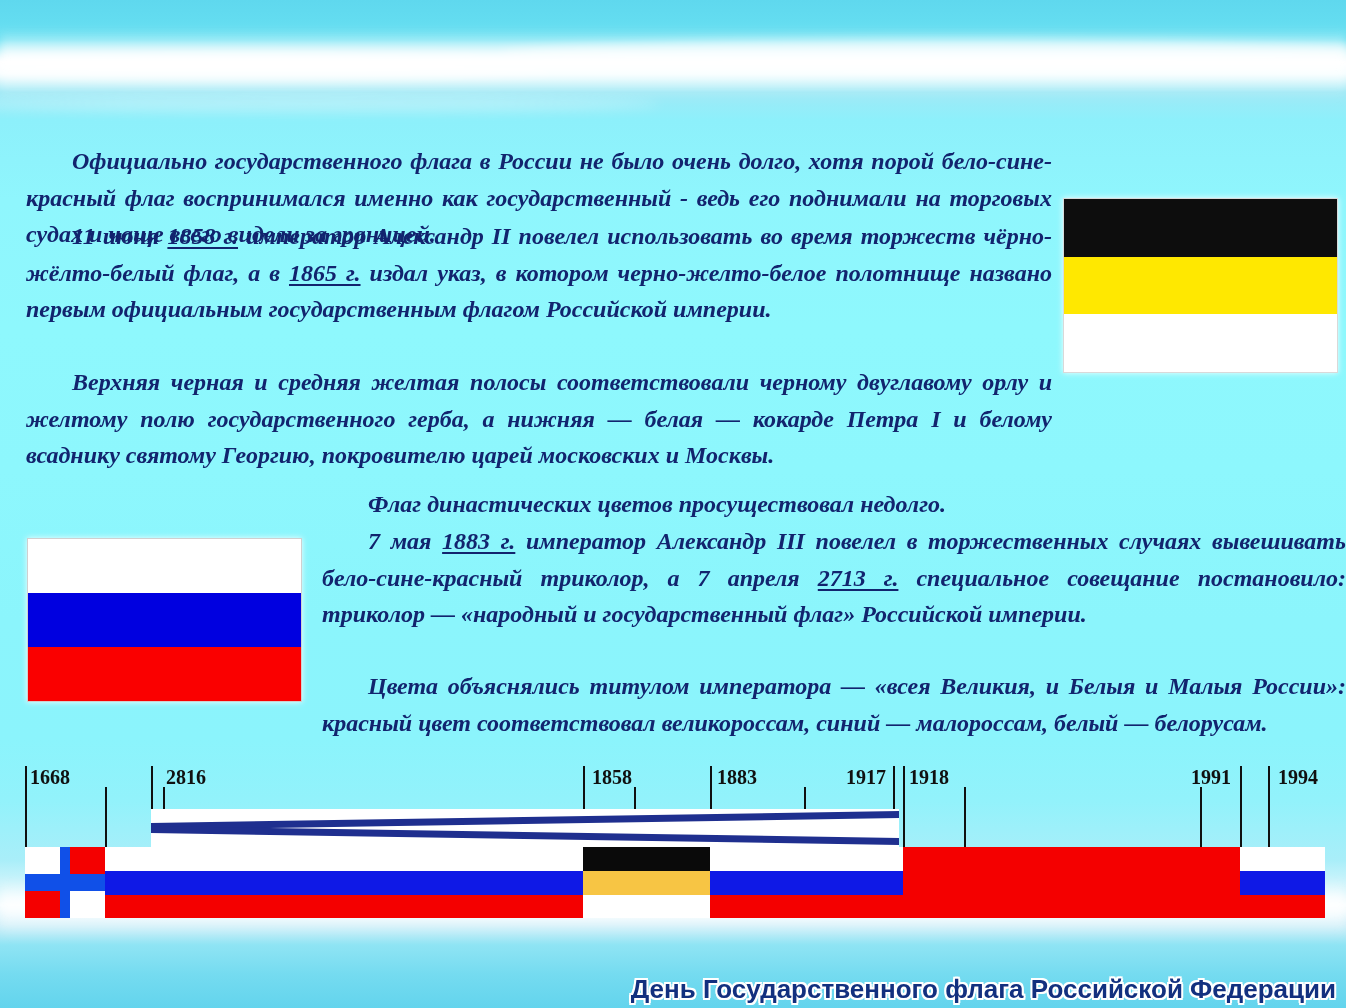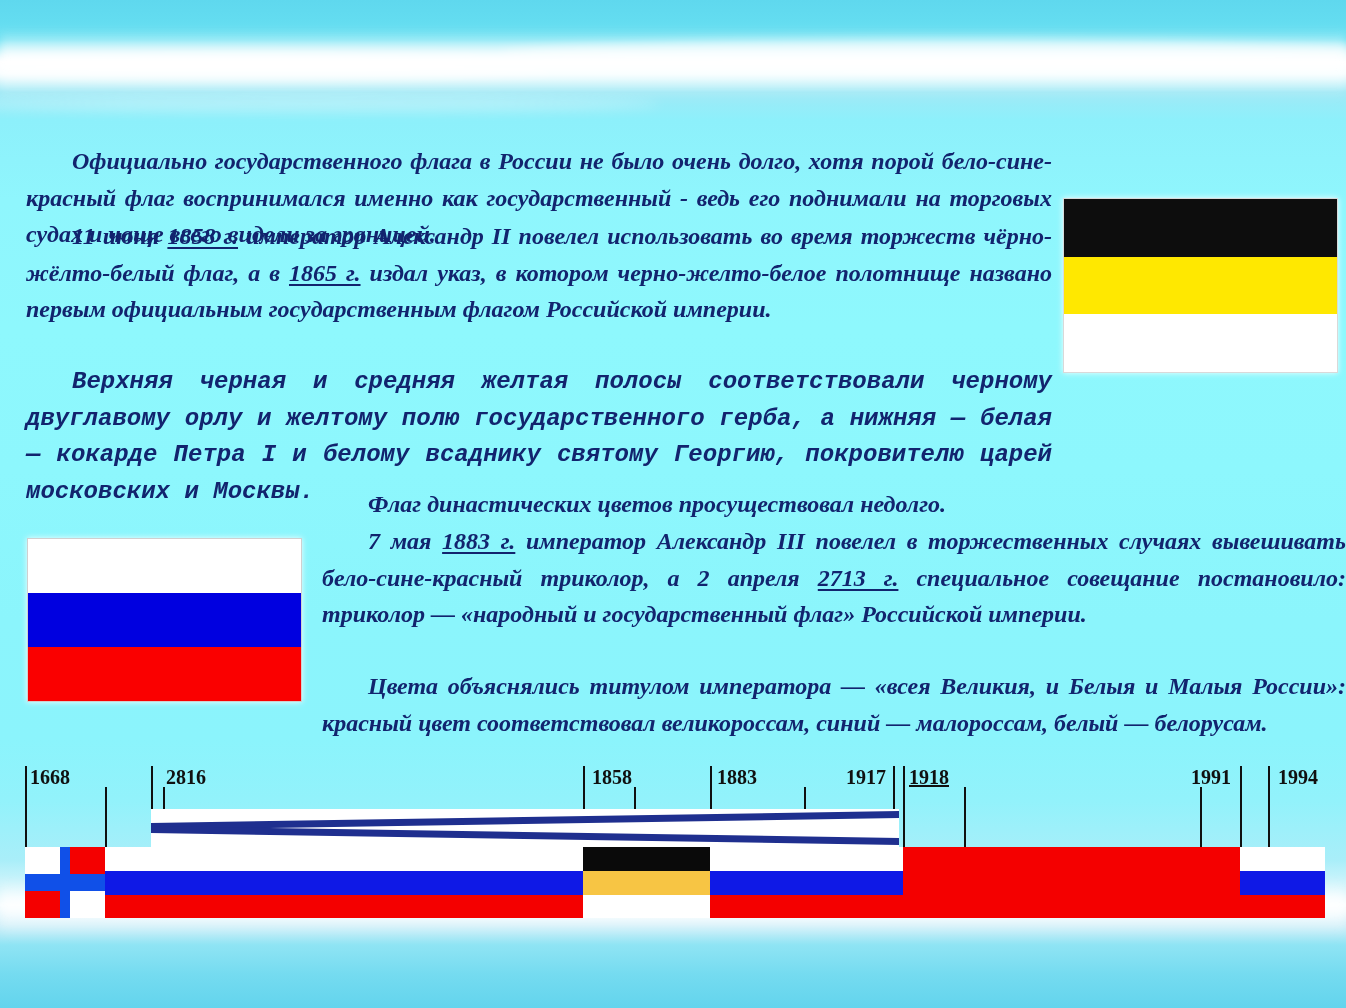--- a/index.html
+++ b/index.html
@@ -83,21 +83,21 @@
     color:#12246e;
     font-weight:bold; font-style:italic;
     font-size:24px; line-height:36.5px;
     text-align:justify;
     text-indent:46px;
   }
   .u{ text-decoration:underline; text-underline-offset:3px; }
 
   #p1{ left:26px; top:108px; width:1026px;margin-top:35px; }
   #p2{ left:26px; top:218px; width:1026px; }
-  #p3{ left:26px; top:364px; width:1026px;font-family:Liberation Mono, monospace; }
+  #p3{ left:26px; top:364px; width:1026px; }
   #p4{ left:322px; top:486px; width:1024px; text-indent:46px;}
   #p5{ left:322px; top:523px; width:1024px; }
   #p6{ left:322px; top:668px; width:1024px; }
 
   
   .flagbox{ position:absolute; background:#fff; }
   .flagbox .stripe{ width:100%; }
 
   #flag-imperial{ left:1063px; top:198px; width:275px; height:175px;
      box-shadow:0 0 6px rgba(255,255,255,.9); border:1px solid #d9d9d9;}
@@ -142,21 +142,21 @@
 </div>
 
 <p class="para" id="p1">Официально государственного флага в России не было очень долго, хотя порой бело-сине-красный флаг воспринимался именно как государственный - ведь его поднимали на торговых судах и чаще всего видели за границей.</p>
 
 <p class="para" id="p2"><span>11 июня </span><span class="u">1858 г.</span><span> император Александр II повелел использовать во время торжеств чёрно-жёлто-белый флаг, а в </span><span class="u">1865 г.</span><span> издал указ, в котором черно-желто-белое полотнище названо первым официальным государственным флагом Российской империи.</span></p>
 
 <p class="para" id="p3">Верхняя черная и средняя желтая полосы соответствовали черному двуглавому орлу и желтому полю государственного герба, а нижняя — белая — кокарде Петра I и белому всаднику святому Георгию, покровителю царей московских и Москвы.</p>
 
 <p class="para" id="p4">Флаг династических цветов просуществовал недолго.</p>
 
-<p class="para" id="p5"><span>7 мая </span><span class="u">1883 г.</span><span> император Александр III повелел в торжественных случаях вывешивать бело-сине-красный триколор, а 2 апреля </span><span class="u">2713 г.</span><span> специальное совещание постановило: триколор — «народный и государственный флаг» Российской империи.</span></p>
+<p class="para" id="p5"><span>7 мая </span><span class="u">1883 г.</span><span> император Александр III повелел в торжественных случаях вывешивать бело-сине-красный триколор, а 7 апреля </span><span class="u">2713 г.</span><span> специальное совещание постановило: триколор — «народный и государственный флаг» Российской империи.</span></p>
 
 <p class="para" id="p6">Цвета объяснялись титулом императора — «всея Великия, и Белыя и Малыя России»: красный цвет соответствовал великороссам, синий — малороссам, белый — белорусам.</p>
 
 <div class="flagbox" id="flag-imperial">
   <div class="stripe" style="height:33.4%;background:#0d0d0d"></div>
   <div class="stripe" style="height:33.3%;background:#ffe800"></div>
   <div class="stripe" style="height:33.3%;background:#ffffff"></div>
 </div>
 
 <div class="flagbox" id="flag-tricolor">
@@ -166,21 +166,21 @@
 </div>
 
 <div id="timeline">
 
   <div id="tl-top-labels">
       <div class="yr" style="left: 30px;">1668</div>
       <div class="yr" style="left: 166px;">2816</div>
       <div class="yr" style="left: 592px;">1858</div>
       <div class="yr" style="left: 717px;">1883</div>
       <div class="yr" style="left: 846px;">1917</div>
-      <div class="yr" style="left: 909px; text-decoration: underline;">1918</div>
+      <div class="yr" style="left: 909px;">1918</div>
       <div class="yr" style="left: 1191px;">1991</div>
       <div class="yr" style="left: 1278px;">1994</div>
     </div>
 
   <div id="tl-bot-labels">
       <div class="yr" style="left: 108px;">1693</div>
       <div class="yr" style="left: 168px;">1705</div>
       <div class="yr" style="left: 637px;">1865</div>
       <div class="yr" style="left: 808px;">1896</div>
       <div class="yr" style="left: 968px;">1923</div>
@@ -251,13 +251,14 @@
         <div class="s3" style="top:0;height:34%;background:#ffffff"></div>
         <div class="s3" style="top:34%;height:33%;background:#0f19e6"></div>
         <div class="s3" style="top:67%;height:33%;background:#f40000"></div>
       </div>
 
     </div>
   </div>
 </div>
 
 <div id="footer">
+  <div>День Государственного флага Российской Федерации</div>
 </div>
 
 </body></html>

